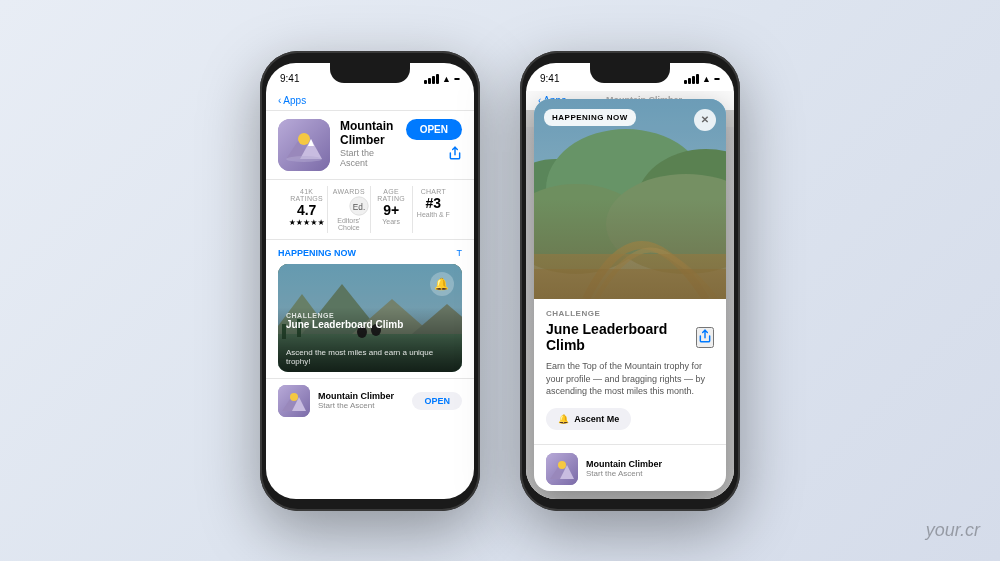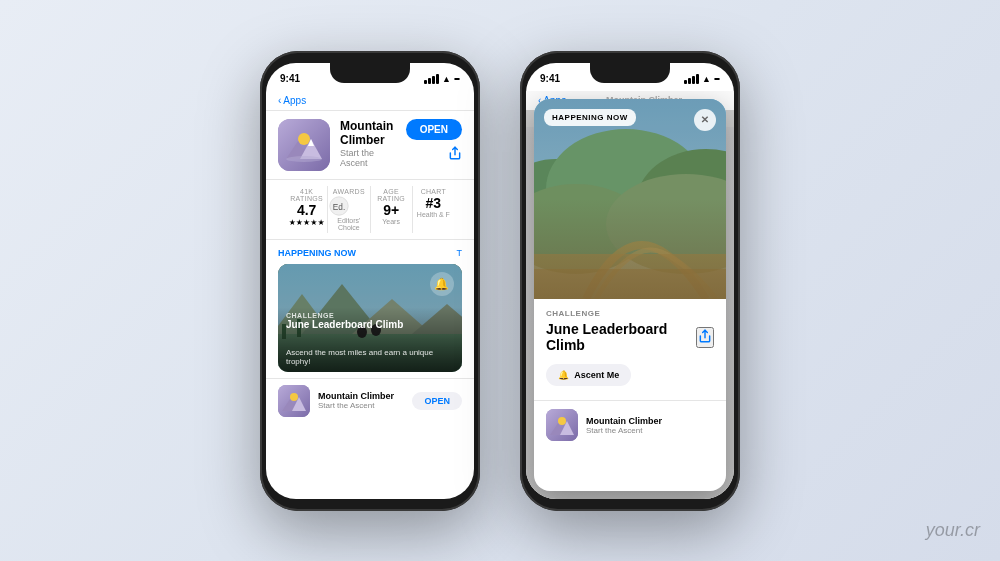--- a/index.html
+++ b/index.html
@@ -68,21 +68,21 @@
       align-items: center;
       padding: 6px 14px 2px;
       font-size: 9px;
       font-weight: 600;
       color: #000;
       position: relative;
       z-index: 5;
       height: 28px;
     }
 
-    .status-bar .time { font-size: 10px; font-weight: 700; }
+    .status-bar .time { font-size: 10px; font-weight: 400; }
     .status-icons { display: flex; gap: 3px; align-items: center; }
     .signal-bars { display: flex; gap: 1px; align-items: flex-end; }
     .signal-bar { width: 3px; background: #000; border-radius: 1px; }
 
     
     .screen-content {
       padding: 0;
       font-size: 10px;
       height: calc(100% - 28px);
       overflow: hidden;
@@ -461,21 +461,21 @@
       </div>
 
       <div class="ratings-row">
         <div class="rating-block">
           <div class="rating-label">41K RATINGS</div>
           <div class="rating-value">4.7</div>
           <div class="stars">★★★★★</div>
         </div>
         <div class="rating-block">
           <div class="rating-label">AWARDS</div>
-          <div style="font-size:14px; line-height:1.3; display:flex; align-items:center; justify-content:flex-start; gap:2px;">
+          <div style="font-size:14px; line-height:1.3; display:flex; align-items:center; justify-content:flex-end; gap:2px;">
             <svg width="22" height="22" viewBox="0 0 24 24">
               <circle cx="12" cy="12" r="10" fill="#f0f0f0" stroke="#ddd" stroke-width="1"></circle>
               <text x="12" y="16" text-anchor="middle" font-size="9" fill="#555">Ed.</text>
             </svg>
           </div>
           <div class="rating-sub">Editors'<br>Choice</div>
         </div>
         <div class="rating-block">
           <div class="rating-label">AGE RATING</div>
           <div class="rating-value">9+</div>
@@ -633,20 +633,21 @@
           <div class="popup-title-row">
             <div class="popup-title">June Leaderboard Climb</div>
             <button class="popup-share">
               <svg width="14" height="14" viewBox="0 0 24 24" fill="none" stroke="#007aff" stroke-width="2.5" stroke-linecap="round" stroke-linejoin="round">
                 <path d="M4 12v8a2 2 0 002 2h12a2 2 0 002-2v-8"></path>
                 <polyline points="16,6 12,2 8,6"></polyline>
                 <line x1="12" y1="2" x2="12" y2="15"></line>
               </svg>
             </button>
           </div>
+          <div class="popup-desc">Earn the Top of the Mountain trophy for your profile — and bragging rights — by ascending the most miles this month.</div>
           <button class="notify-btn">
             <span>🔔</span>
             <span>Ascent Me</span>
           </button>
         </div>
 
         <div class="popup-app-row">
           <div class="mini-icon">
             <svg viewBox="0 0 32 32" width="32" height="32">
               <rect width="32" height="32" rx="8" fill="url(#grad3)"></rect>

